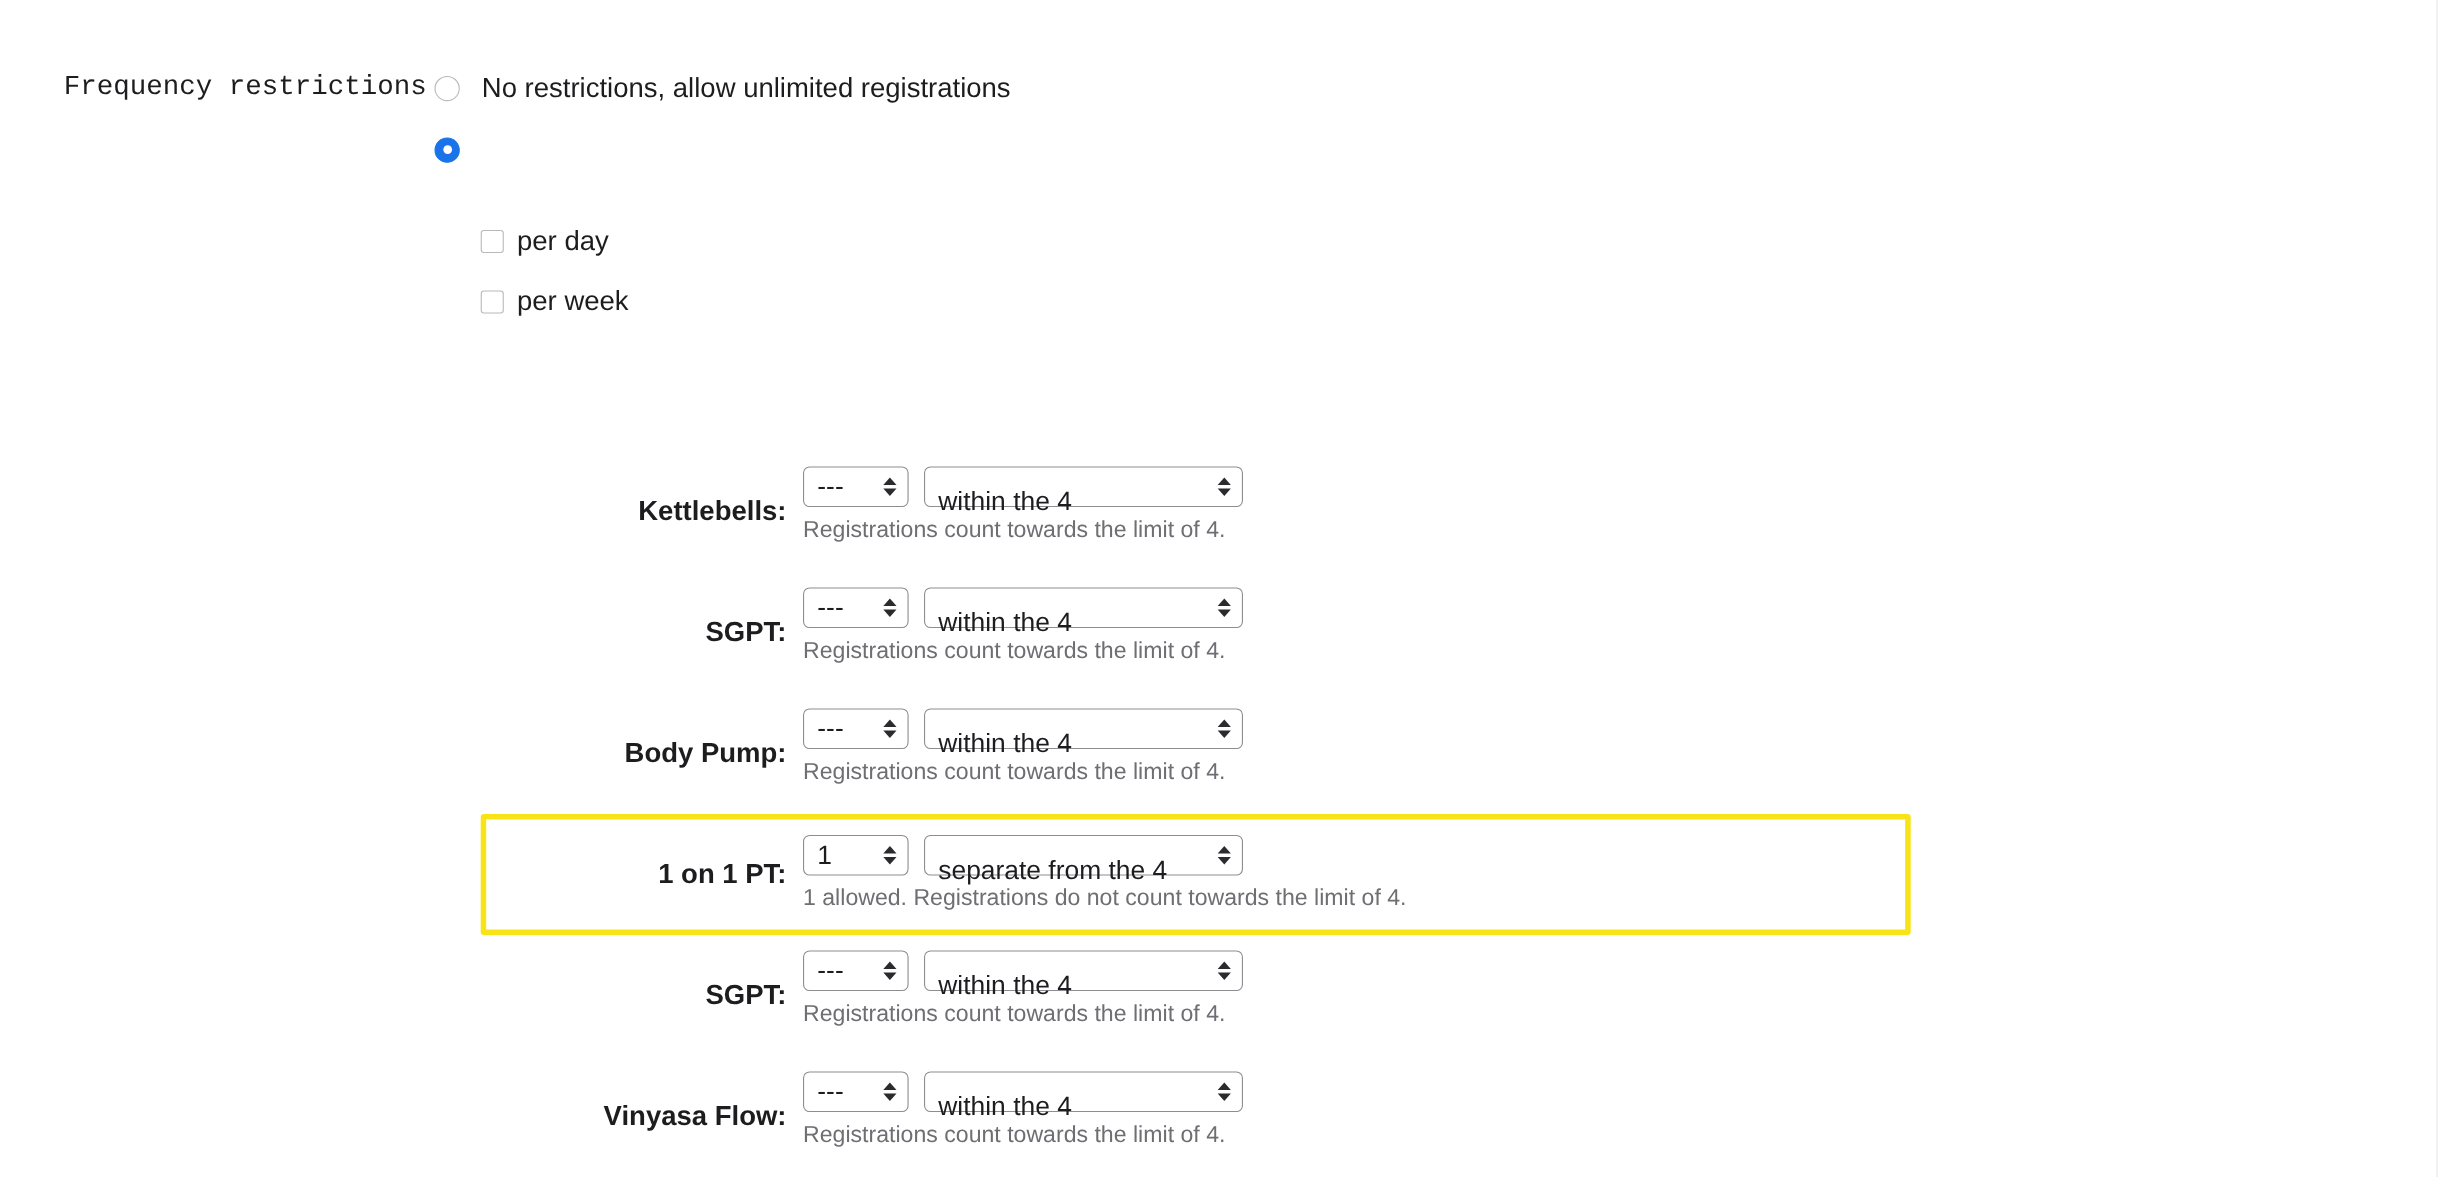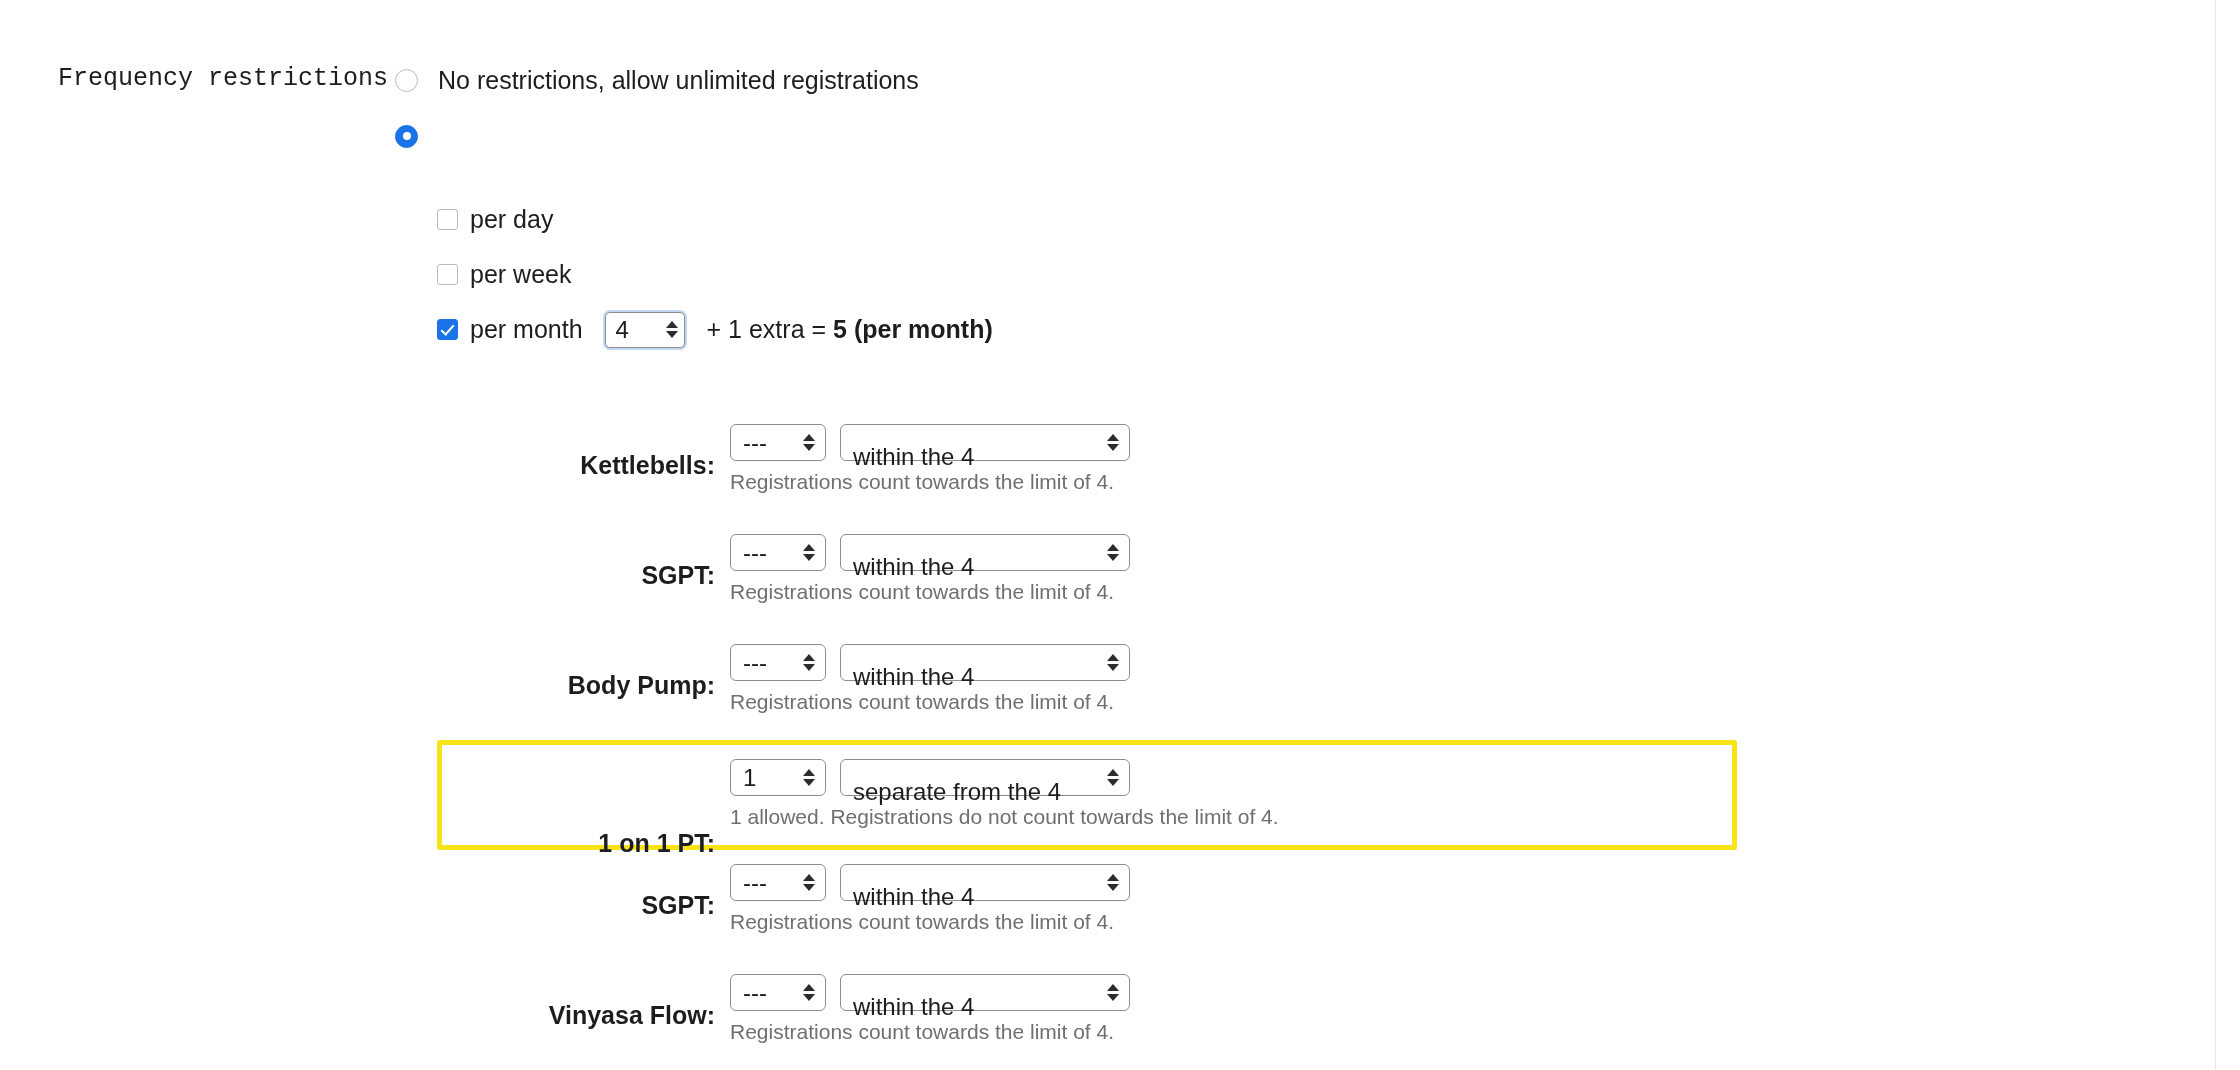--- a/index.html
+++ b/index.html
@@ -217,21 +217,20 @@
     transform: translateY(-50%);
     width: 190px;
     text-align: right;
     font-size: 25px;
     font-weight: bold;
     color: #1d1d1f;
     white-space: nowrap;
   }
   .class-row.highlight .class-name {
     left: 83px;
-    margin-top: 48px;
   }
   .controls {
     position: absolute;
     left: 293px;
     top: 14px;
   }
   .class-row.highlight .controls {
     left: 288px;
   }
   .select-row {
@@ -294,34 +293,20 @@
     <div class="check-line">
       <span class="cbox"></span>
       <span class="check-text">per day</span>
     </div>
 
     <div class="check-line">
       <span class="cbox"></span>
       <span class="check-text">per week</span>
     </div>
 
-    <div class="check-line">
-      <span class="cbox checked"></span>
-      <span class="check-text">per month</span>
-
-      <span class="stepper">
-        <span class="val">4</span>
-        <span class="arrows">
-          <span class="up"></span>
-          <span class="dn"></span>
-        </span>
-      </span>
-
-      <span class="extra-text"><span>+ 1 extra = </span><b>5 (per month)</b></span>
-    </div>
 
 
   </div>
 
   <div class="class-rows">
 
     <div class="class-row">
       <div class="class-name">Kettlebells:</div>
       <div class="controls">
         <div class="select-row">

